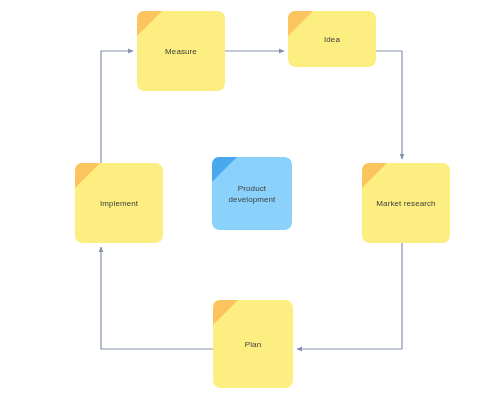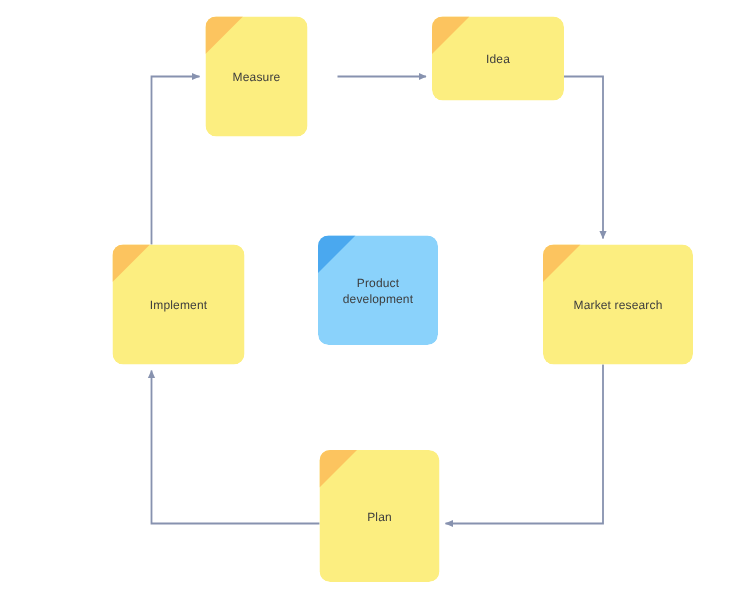--- a/index.html
+++ b/index.html
@@ -99,33 +99,33 @@
 
     <g>
       <path d="M213,349 L101,349 L101,247" fill="none" stroke="#8792af" stroke-width="1.2" marker-end="url(#arrowhead)"></path>
     </g>
 
     <g>
       <path d="M101,163 L101,51 L133,51" fill="none" stroke="#8792af" stroke-width="1.2" marker-end="url(#arrowhead)"></path>
     </g>
   </svg>
 
-  <div class="note yellow" style="left:137px; top:11px; width:68px; height:80px;">
+  <div class="note yellow" style="left:137px; top:11px; width:88px; height:80px;">
     <div class="note-body"></div>
     <div class="fold fold-yellow"></div>
     <div class="note-label">Measure</div>
   </div>
 
   <div class="note yellow" style="left:288px; top:11px; width:88px; height:56px;">
     <div class="note-body"></div>
     <div class="fold fold-yellow"></div>
     <div class="note-label">Idea</div>
   </div>
 
-  <div class="note yellow" style="left:362px; top:163px; width:100px; height:80px;">
+  <div class="note yellow" style="left:362px; top:163px; width:88px; height:80px;">
     <div class="note-body"></div>
     <div class="fold fold-yellow"></div>
     <div class="note-label">Market research</div>
   </div>
 
   <div class="note yellow" style="left:213px; top:300px; width:80px; height:88px;">
     <div class="note-body"></div>
     <div class="fold fold-yellow"></div>
     <div class="note-label">Plan</div>
   </div>

